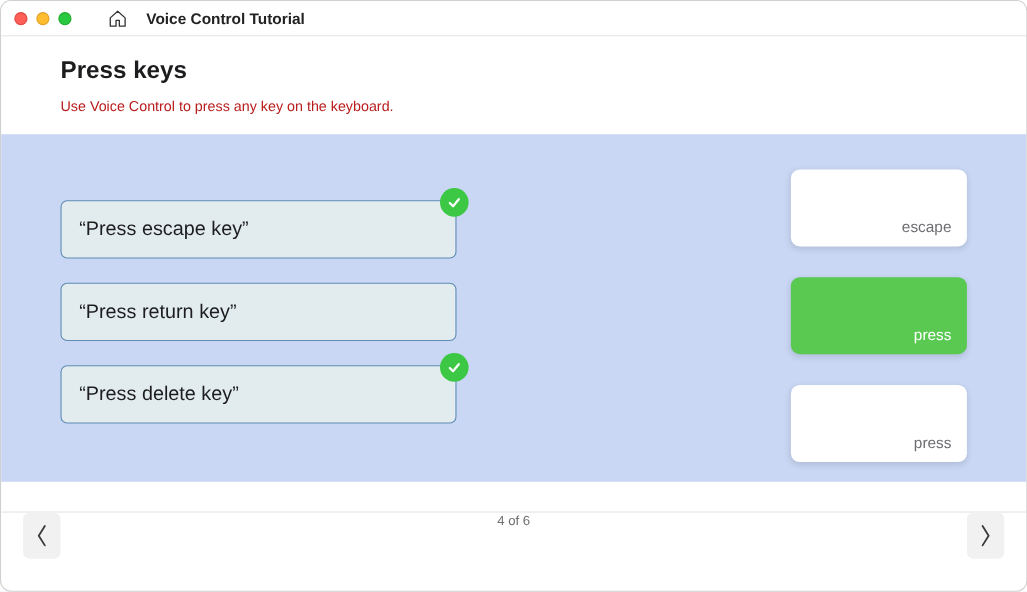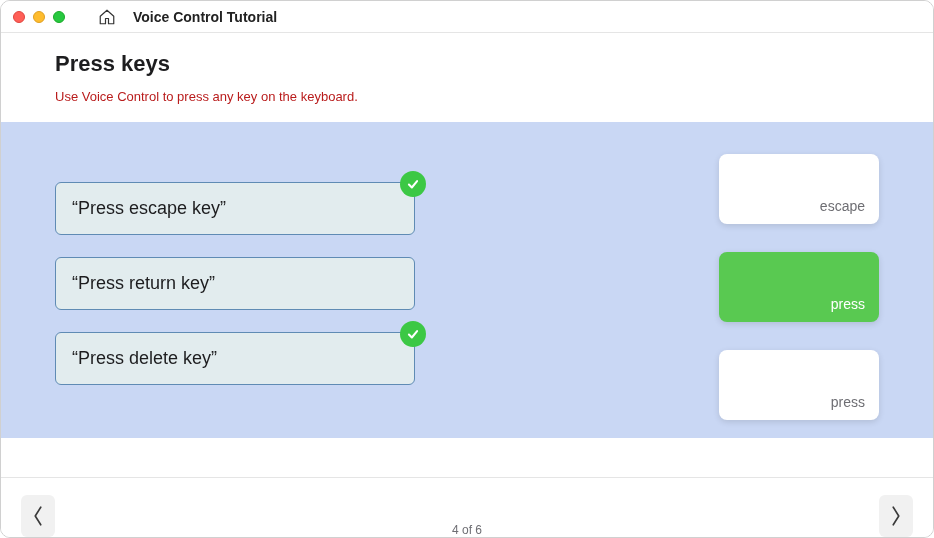--- a/index.html
+++ b/index.html
@@ -133,26 +133,26 @@
     }
     .key-tile.active {
       background: #59c951;
       color: #ffffff;
     }
     
     .footer {
       height: 60px;
       border-top: 1px solid #e5e5e5;
       display: flex;
-      align-items: flex-end;
+      align-items: flex-start;
       justify-content: space-between;
       padding: 0 20px;
       background: #fff;
       position: absolute;
-      bottom: 0;
+      bottom: 12px;
       left: 0;
       right: 0;
     }
     .nav-chevron {
       width: 34px;
       height: 42px;
       background: #f1f1f1;
       border-radius: 6px;
       display: flex;
       align-items: center;

